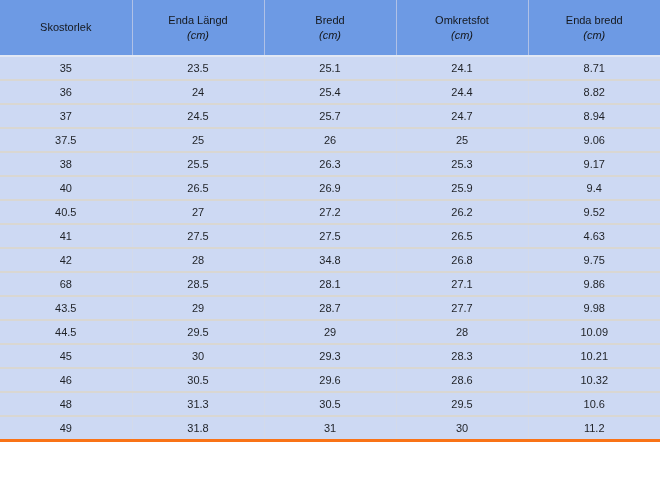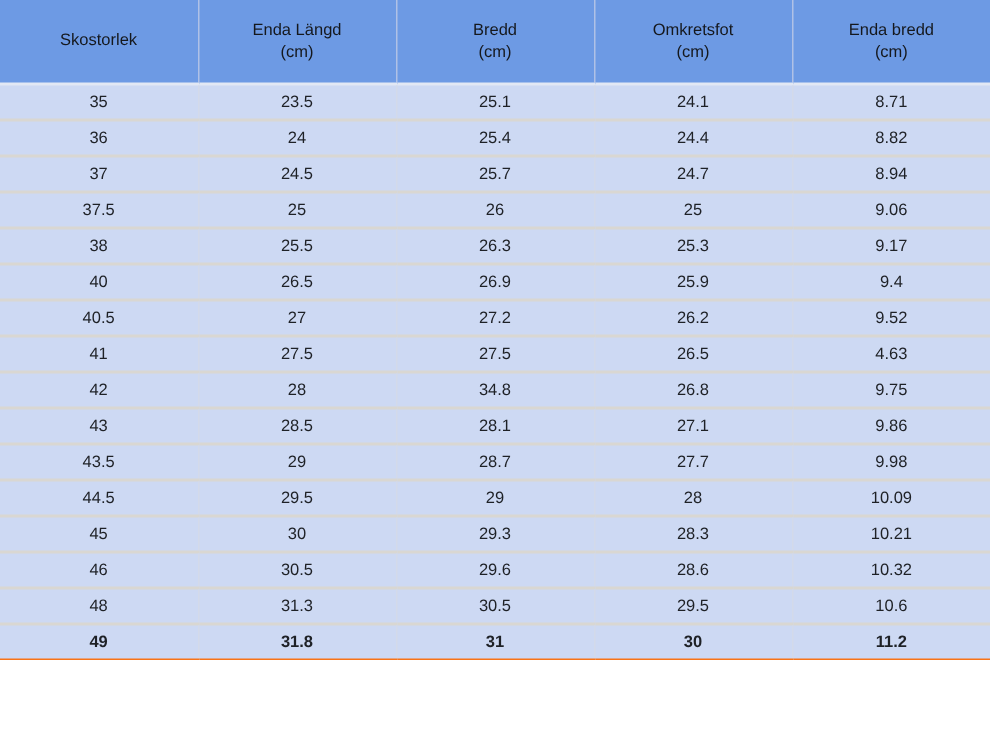--- a/index.html
+++ b/index.html
@@ -44,25 +44,25 @@
     border-right: 1px solid #d3daea;
     border-bottom: 2px solid #d9d7d2;
     padding: 0;
     height: 22px;
   }
   .size-table tbody td:last-child {
     border-right: none;
     text-align: center;
   }
   .size-table tbody tr:last-child td {
-    border-bottom: 1px solid #f97316;
-    font-weight: bold;
+    border-bottom: 3px solid #f97316;
   }
   .hdr-sub {
     display: block;
+    font-style: italic;
   }
 </style>
 </head>
 <body>
 
 <table class="size-table">
   <thead>
     <tr>
       <th>
         <span>Skostorlek</span>
@@ -144,21 +144,21 @@
         <td>4.63</td>
       </tr>
       <tr>
         <td>42</td>
         <td>28</td>
         <td>34.8</td>
         <td>26.8</td>
         <td>9.75</td>
       </tr>
       <tr>
-        <td>43</td>
+        <td>68</td>
         <td>28.5</td>
         <td>28.1</td>
         <td>27.1</td>
         <td>9.86</td>
       </tr>
       <tr>
         <td>43.5</td>
         <td>29</td>
         <td>28.7</td>
         <td>27.7</td>

